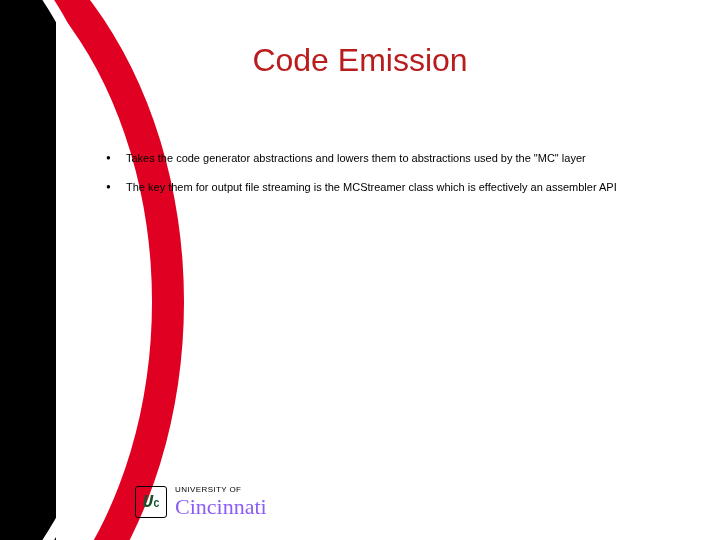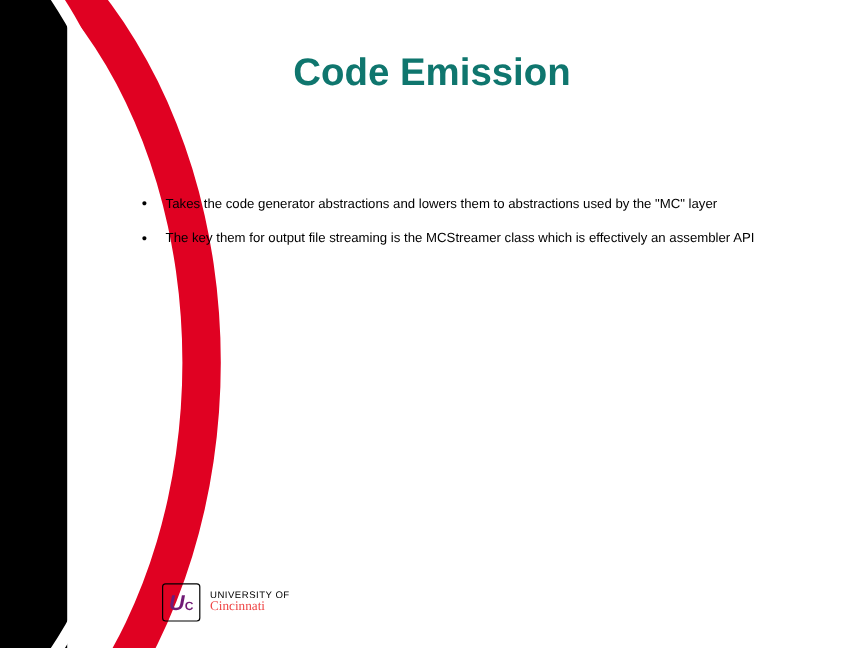--- a/index.html
+++ b/index.html
@@ -1,30 +1,30 @@
 <!DOCTYPE html>
 <html><head>
 <meta charset="utf-8">
 <style>
   html,body{margin:0;padding:0;width:720px;height:540px;font-family:Arial,Helvetica,sans-serif;background:#fff;overflow:hidden}
   .slide{position:relative;width:720px;height:540px;background:#fff}
   .black-bar{position:absolute;left:0;top:0;width:56px;height:540px;background:#000}
   .red-arc{position:absolute;left:-440px;top:-120px;width:560px;height:780px;border:32px solid #e00122;border-radius:50%;background:transparent}
   .white-arc{position:absolute;left:-452px;top:-135px;width:560px;height:790px;border:10px solid #fff;border-radius:50%;background:transparent}
-  .title{position:absolute;top:42px;left:0;right:0;text-align:center;font-size:32px;color:#0f766e;font-weight:700}
+  .title{position:absolute;top:42px;left:0;right:0;text-align:center;font-size:32px;color:#b91c1c;font-weight:400}
   .body{position:absolute;top:140px;left:100px;right:30px;font-size:11px;color:#000;line-height:2.6}
-  ul.bl{list-style:none;margin:16px;padding:0}
+  ul.bl{list-style:none;margin:4px;padding:0}
   ul.bl>li{position:relative;padding-left:22px;margin:0}
   ul.bl>li::before{content:"\25CF";position:absolute;left:2px;top:0;font-size:8px;line-height:28px;color:#000}
   .logo{position:absolute;left:135px;bottom:22px;display:flex;align-items:center;gap:8px}
-  .logo-mark{width:30px;height:30px;border:1.5px solid #000;border-radius:3px;display:flex;align-items:center;justify-content:center;font-family:Liberation Sans, sans-serif;font-style:italic;font-weight:700;color:#701a75;font-size:18px;line-height:1}
+  .logo-mark{width:30px;height:30px;border:1.5px solid #000;border-radius:3px;display:flex;align-items:center;justify-content:center;font-family:Liberation Mono, monospace;font-style:italic;font-weight:700;color:#14532d;font-size:18px;line-height:1}
   .logo-mark .sub{font-size:10px;font-style:normal;font-weight:700;vertical-align:baseline}
   .logo-text{line-height:1.05}
   .logo-univ{font-size:8px;letter-spacing:0.4px;color:#000}
-  .logo-name{font-family:"Times New Roman",serif;font-size:11px;color:#ef4444}
+  .logo-name{font-family:"Times New Roman",serif;font-size:22px;color:#8b5cf6}
 </style>
 </head>
 <body>
 
 <div class="slide">
 
   <div class="black-bar"></div>
   <div class="red-arc"></div>
   <div class="white-arc"></div>
 

